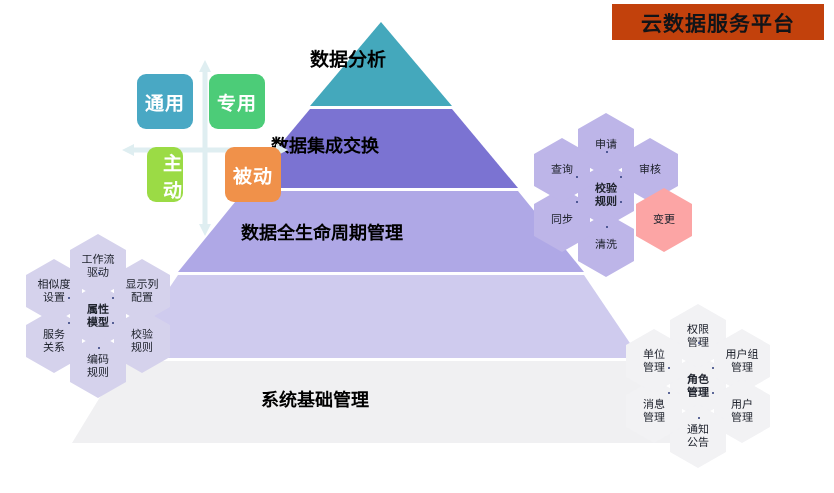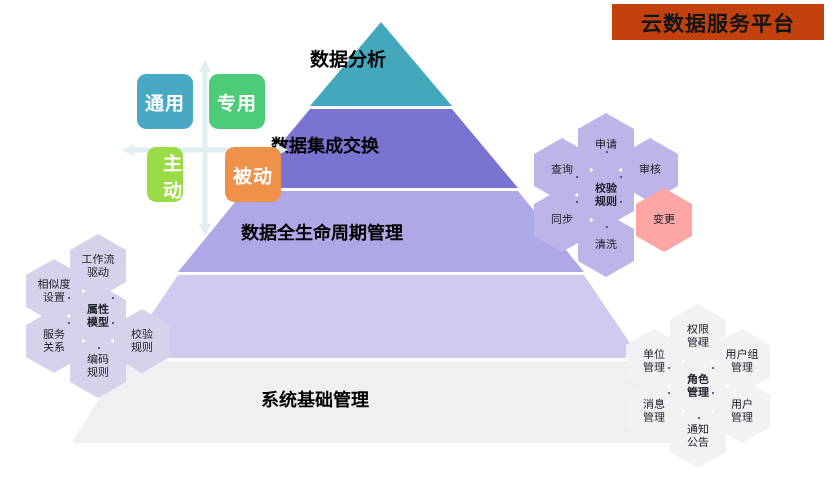--- a/index.html
+++ b/index.html
@@ -99,20 +99,24 @@
 
   <div class="hexwrap" style="left:8px;top:216px;width:180px;height:200px;">
     <div class="hex center" style="left: 62px; top: 68px; background: rgb(213, 210, 236);">
         <i>属性</i>
         <i>模型</i>
       </div>
     <div class="hex" style="left: 62px; top: 18px; background: rgb(213, 210, 236);">
         <i>工作流</i>
         <i>驱动</i>
       </div>
+    <div class="hex" style="left: 106px; top: 43px; background: rgb(213, 210, 236);">
+        <i>显示列</i>
+        <i>配置</i>
+      </div>
     <div class="hex" style="left: 106px; top: 93px; background: rgb(213, 210, 236);">
         <i>校验</i>
         <i>规则</i>
       </div>
     <div class="hex" style="left: 62px; top: 118px; background: rgb(213, 210, 236);">
         <i>编码</i>
         <i>规则</i>
       </div>
     <div class="hex" style="left: 18px; top: 93px; background: rgb(213, 210, 236);">
         <i>服务</i>

